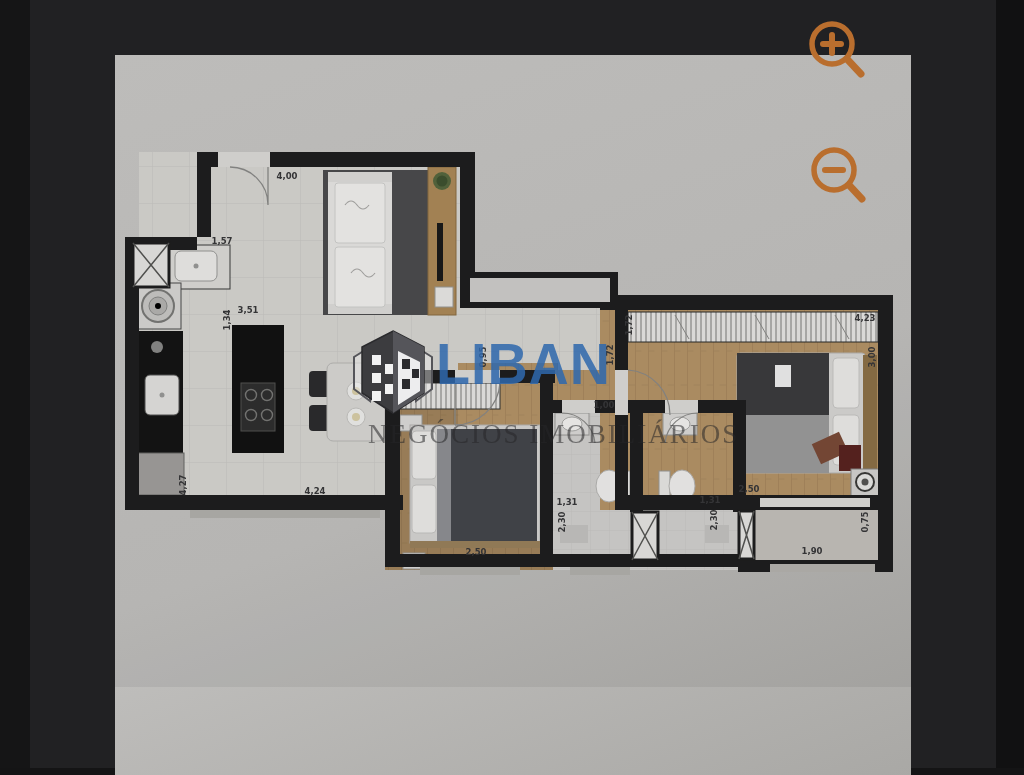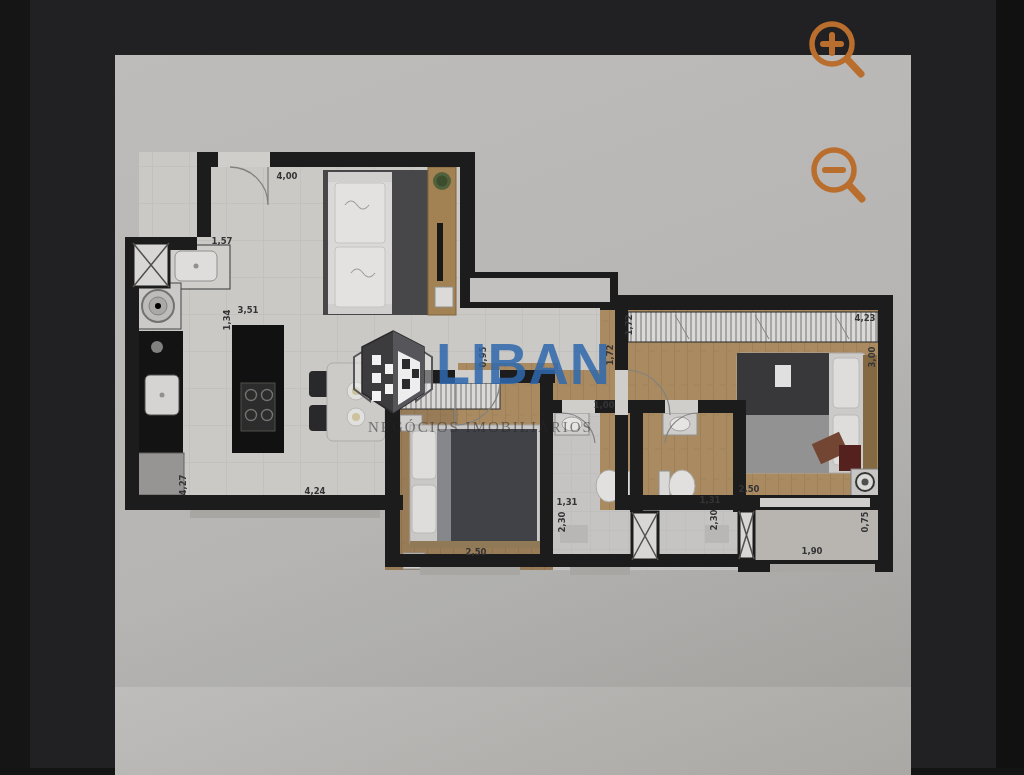--- a/index.html
+++ b/index.html
@@ -23,21 +23,21 @@
   .wm-logo{left:352px;top:329px;width:82px;height:88px;}
   .wm-brand{
     left:436px;top:334px;width:230px;height:62px;
     font-family:"Liberation Sans",sans-serif;font-weight:bold;
     font-size:58px;line-height:60px;letter-spacing:1px;
     color:rgba(47,104,172,0.86);transform:scaleX(0.96);transform-origin:left top;
     white-space:nowrap;
   }
   .wm-tagline{
     left:368px;top:419px;width:300px;
-    font-family:"Liberation Serif",serif;font-size:15px;letter-spacing:2px;
+    font-family:"Liberation Serif",serif;font-size:27px;letter-spacing:2px;
     color:rgba(38,38,40,0.55);white-space:nowrap;
   }
   
   .zoom-btn{width:64px;height:68px;cursor:pointer;}
   .zoom-in{left:804px;top:14px;}
   .zoom-out{left:806px;top:140px;}
   .zoom-btn svg line,.zoom-btn svg circle{stroke:var(--accent,#b96e2e);}
   .dim{font-family:"DejaVu Sans",sans-serif;font-weight:bold;font-size:8.5px;fill:#38383a;}
 </style>
 </head>

